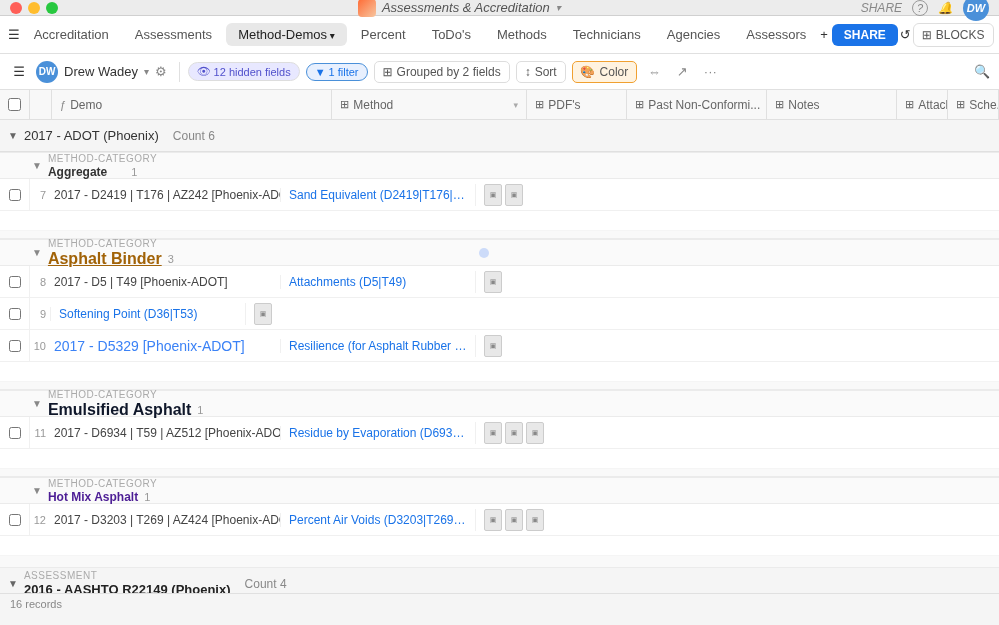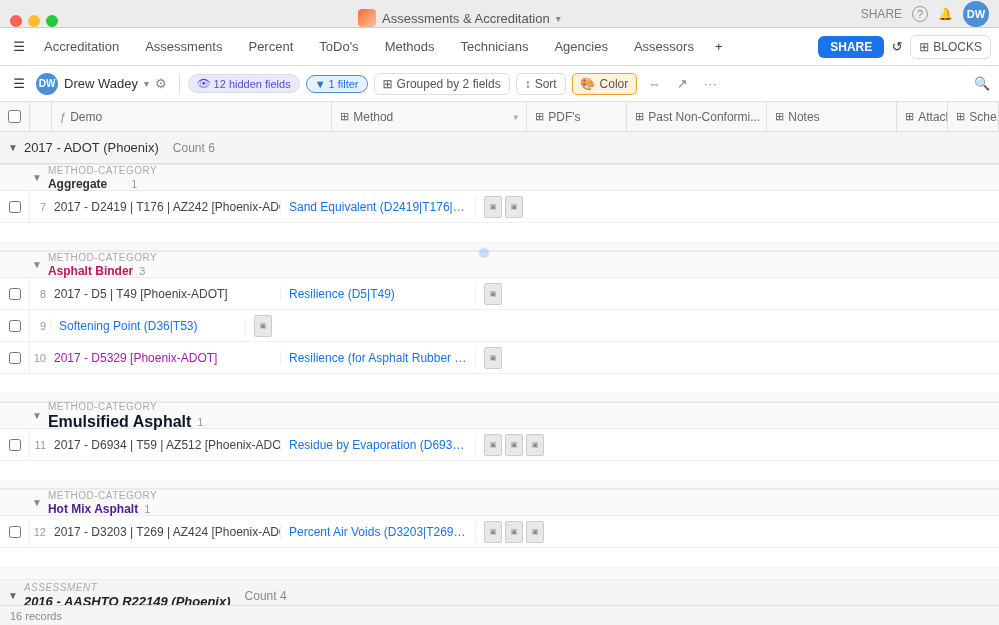--- a/index.html
+++ b/index.html
@@ -1,19 +1,19 @@
 <!DOCTYPE html>
 <html><head>
   <meta charset="utf-8">
   <style>
     * { box-sizing: border-box; margin: 0; padding: 0; }
     body { font-family: -apple-system, BlinkMacSystemFont, 'Segoe UI', sans-serif; font-size: 13px; background: #f5f5f5; color: #333; width: 999px; height: 625px; overflow: hidden; }
 
     
-    .title-bar { height: 28px; background: #ececec; display: flex; align-items: flex-end; padding: 0 10px; gap: 8px; border-bottom: 1px solid #d0d0d0; }
+    .title-bar { height: 16px; background: #ececec; display: flex; align-items: center; padding: 0 10px; gap: 8px; border-bottom: 1px solid #d0d0d0; font-style: italic; }
     .traffic-lights { display: flex; gap: 6px; align-items: center; }
     .tl { width: 12px; height: 12px; border-radius: 50%; }
     .tl-red { background: #ff5f57; }
     .tl-yellow { background: #ffbd2e; }
     .tl-green { background: #28c840; }
     .title-bar-center { flex: 1; display: flex; justify-content: center; align-items: center; gap: 6px; font-size: 13px; color: #555; }
     .title-bar-right { display: flex; align-items: center; gap: 10px; font-size: 12px; color: #888; }
     .app-icon { width: 18px; height: 18px; background: linear-gradient(135deg, #ff6b35, #f7c59f); border-radius: 4px; }
 
     
@@ -106,20 +106,21 @@
     <div style="width:16px;height:16px;border-radius:50%;border:1px solid #999;display:flex;align-items:center;justify-content:center;font-size:11px;cursor:pointer;">?</div>
     <div style="cursor:pointer;">🔔</div>
     <div class="avatar">DW</div>
   </div>
 </div>
 
 <div class="nav-bar">
   <div class="nav-icon">☰</div>
   <div class="nav-item">Accreditation</div>
   <div class="nav-item">Assessments</div>
+  <div class="nav-item active has-dropdown">Method-Demos</div>
   <div class="nav-item">Percent</div>
   <div class="nav-item">ToDo's</div>
   <div class="nav-item">Methods</div>
   <div class="nav-item">Technicians</div>
   <div class="nav-item">Agencies</div>
   <div class="nav-item">Assessors</div>
   <div class="nav-icon">+</div>
   <div class="nav-spacer"></div>
   <button class="share-btn">SHARE</button>
   <div class="nav-icon">↺</div>
@@ -239,32 +240,32 @@
   </div>
 
   <div class="spacer-row"></div>
 
   <div class="category-block">
     <div class="category-header">
       <span style="font-size:10px;color:#888;">▼</span>
       <div style="display:flex;flex-direction:column;gap:1px;">
         <span style="font-size:10px;color:#aaa;text-transform:uppercase;letter-spacing:0.5px;">METHOD-CATEGORY</span>
         <div style="display:flex;align-items:center;gap:6px;">
-          <span style="font-weight:600;font-size:12px;color:#be185d;">Asphalt Binder</span>
+          <span style="font-weight:600;font-size:16px;color:#a16207;text-decoration:underline;">Asphalt Binder</span>
           <span style="font-size:11px;color:#999;">3</span>
         </div>
       </div>
     </div>
     <div class="data-row">
       <div class="cell-check">
           <input type="checkbox" style="width: 12px; height: 12px;">
         </div>
       <div class="cell-num">8</div>
       <div class="cell-main" style="width:230px;padding:0 4px;font-size:12px;color:#444;">2017 - D5 | T49 [Phoenix-ADOT]</div>
-      <div class="cell-method">Resilience (D5|T49)</div>
+      <div class="cell-method">Attachments (D5|T49)</div>
       <div class="cell-pdfs">
         <div class="pdf-thumb">▣</div>
       </div>
       <div class="cell-nonconform"></div>
       <div class="cell-notes"></div>
       <div class="cell-attachments"></div>
       <div class="cell-sched"></div>
     </div>
     <div class="data-row">
       <div class="cell-check">
@@ -278,21 +279,21 @@
       <div class="cell-nonconform"></div>
       <div class="cell-notes"></div>
       <div class="cell-attachments"></div>
       <div class="cell-sched"></div>
     </div>
     <div class="data-row" style="position:relative;">
       <div class="cell-check">
           <input type="checkbox" style="width: 12px; height: 12px;">
         </div>
       <div class="cell-num">10</div>
-      <div class="cell-main" style="width:230px;padding:0 4px;font-size:12px;color:#a21caf;">2017 - D5329 [Phoenix-ADOT]</div>
+      <div class="cell-main" style="width:230px;padding:0 4px;font-size:14px;color:#3b82f6;">2017 - D5329 [Phoenix-ADOT]</div>
       <div class="cell-method">Resilience (for Asphalt Rubber Designs) (D53...</div>
       <div class="cell-pdfs">
         <div class="pdf-thumb">▣</div>
       </div>
       <div class="cell-nonconform"></div>
       <div class="cell-notes"></div>
       <div class="cell-attachments"></div>
       <div class="cell-sched"></div>
     </div>
     <div class="empty-row"></div>
@@ -361,21 +362,21 @@
       <div class="cell-attachments"></div>
       <div class="cell-sched"></div>
     </div>
     <div class="empty-row"></div>
   </div>
 
   <div class="spacer-row" style="height:12px;"></div>
 
   <div class="group-header">
     <span class="expand-arrow">▼</span>
-    <div style="display:flex;flex-direction:column;gap:1px;font-style:italic;">
+    <div style="display:flex;flex-direction:column;gap:1px;">
       <span style="font-size:10px;color:#aaa;text-transform:uppercase;letter-spacing:0.5px;">ASSESSMENT</span>
       <span style="font-weight:600;font-size:13px;color:#222;">2016 - AASHTO R22149 (Phoenix)</span>
     </div>
     <span style="font-size:12px;color:#888;margin-left:8px;">Count 4</span>
   </div>
 
 </div>
 
 <div class="status-bar">
   <span>16 records</span>

